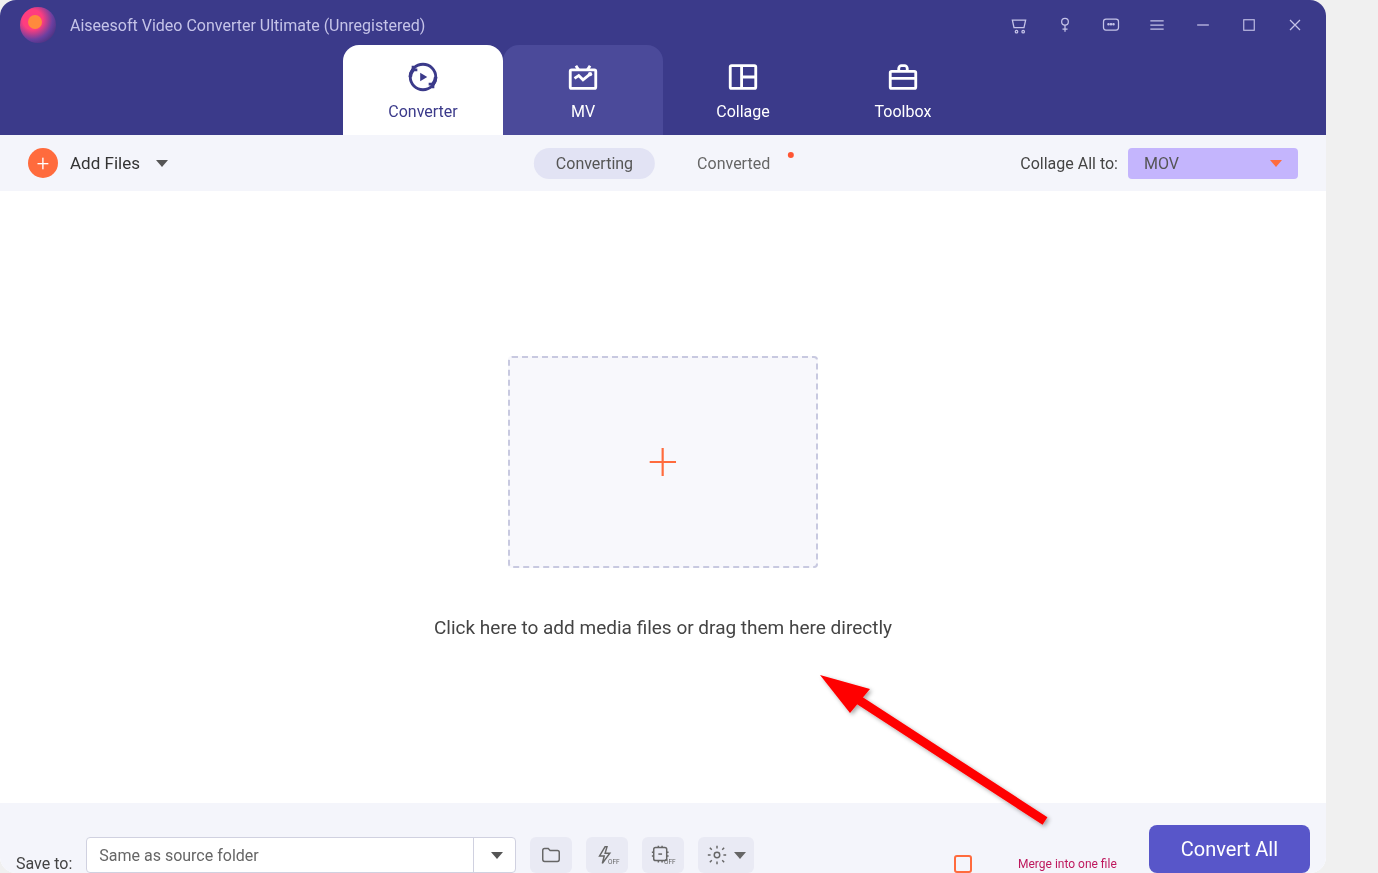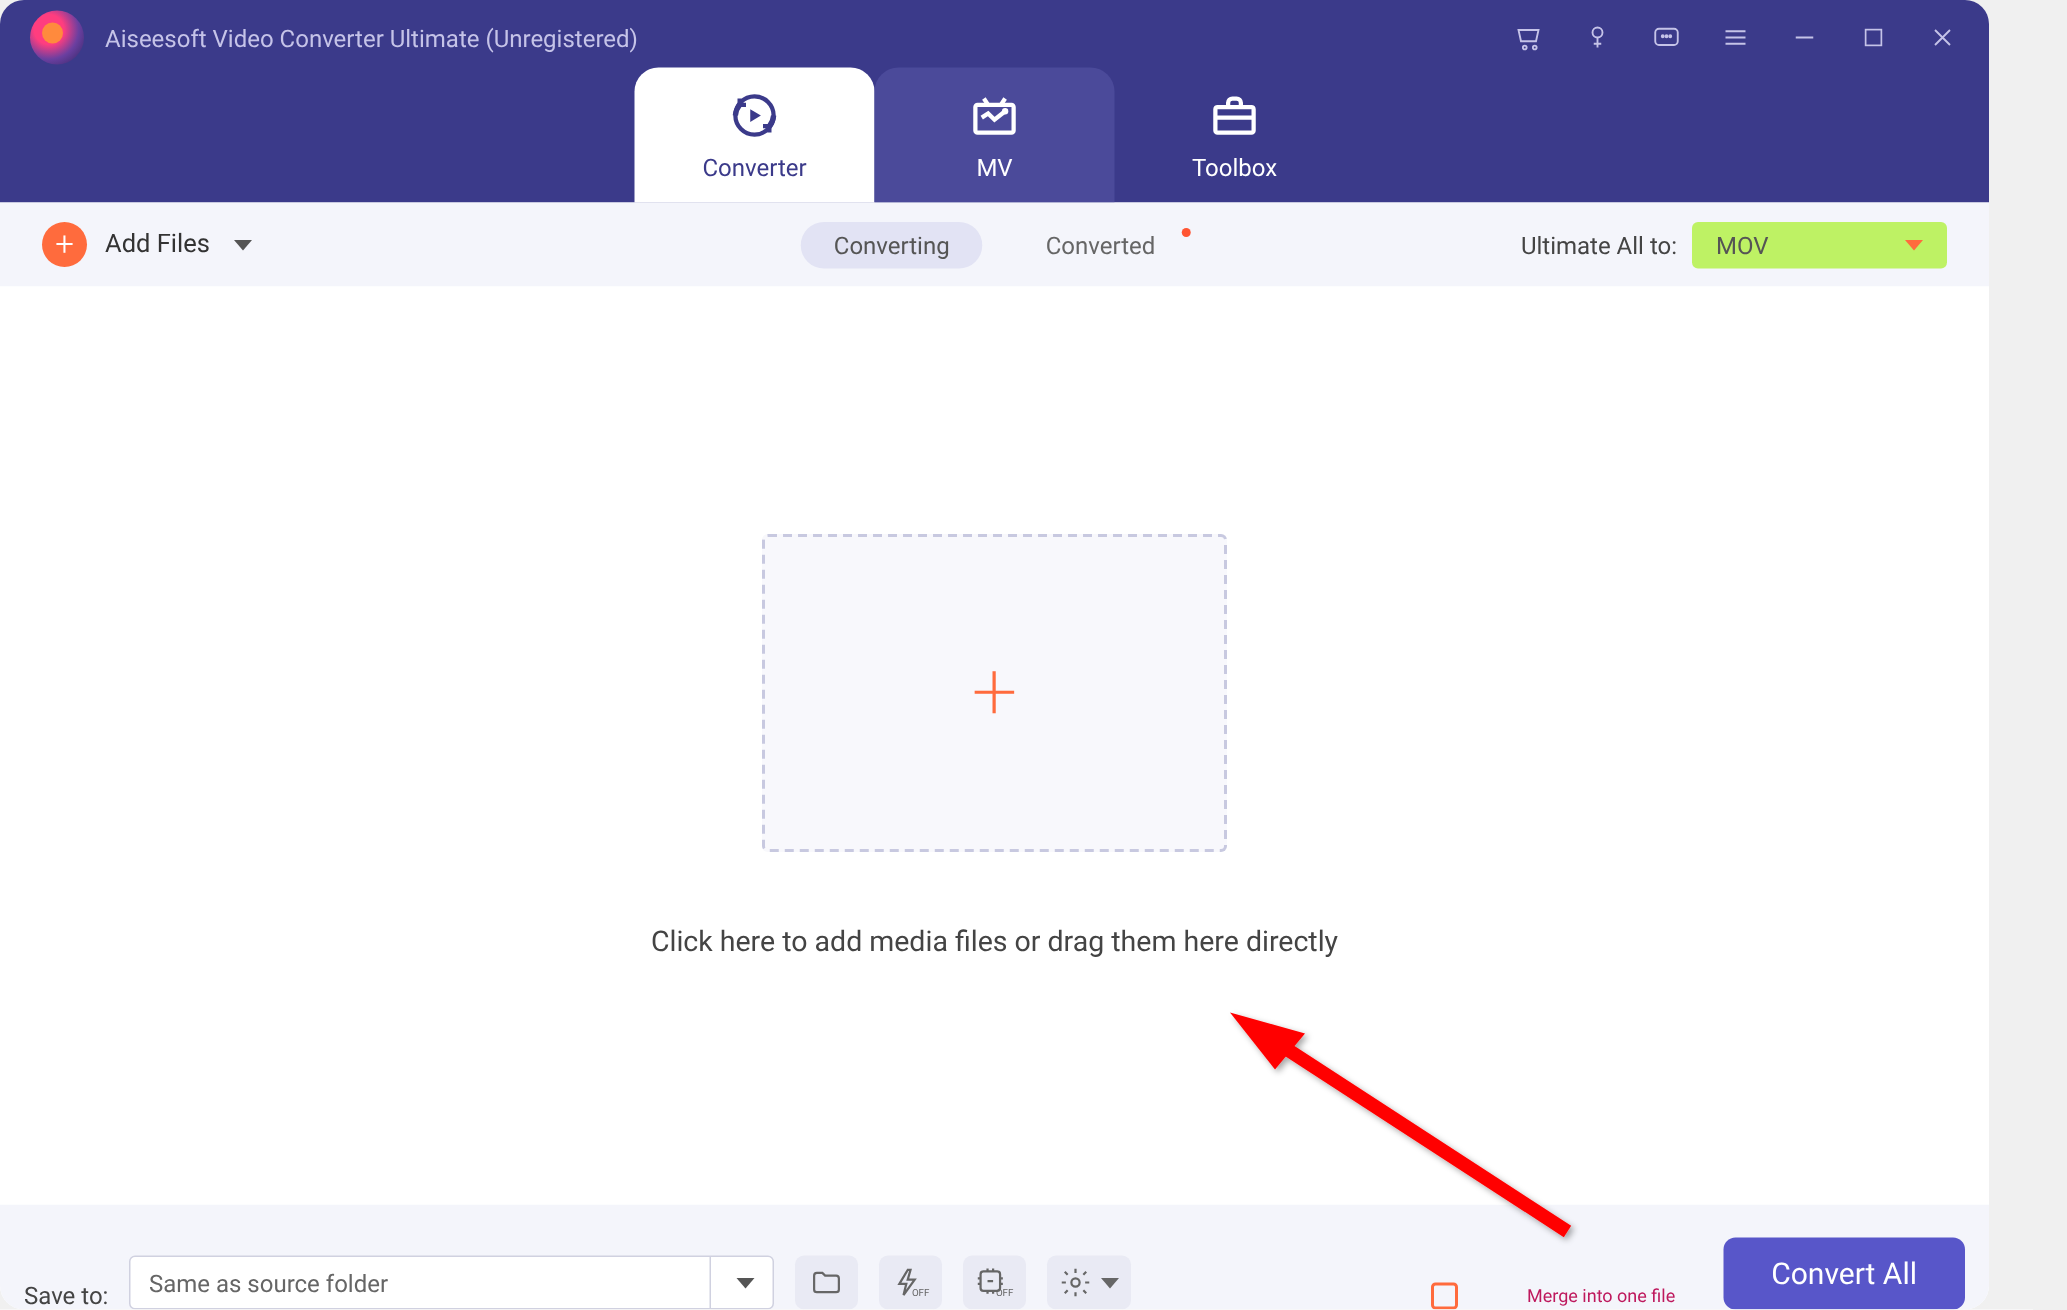--- a/index.html
+++ b/index.html
@@ -23,21 +23,21 @@
 .plus-circ { width:30px; height:30px; border-radius:50%; background:#ff6b3d; display:flex; align-items:center; justify-content:center; color:#fff; font-size:22px; font-weight:300; }
 .add-lbl { color:#333; font-size:17px; }
 .tri-down { width:0; height:0; border-left:6px solid transparent; border-right:6px solid transparent; border-top:7px solid #555; margin-left:4px; }
 .tri-down.orange { border-top-color:#ff6b3d; }
 .seg { display:flex; gap:20px; margin-left:auto; margin-right:auto; position:absolute; left:50%; transform:translateX(-50%); }
 .seg-btn { padding:6px 22px; border-radius:16px; font-size:16px; cursor:pointer; color:#666; position:relative; }
 .seg-btn.active { background:#e2e3f4; color:#555; }
 .dot-badge { width:6px; height:6px; background:#ff5533; border-radius:50%; position:absolute; top:4px; right:-2px; }
 .conv-all { display:flex; align-items:center; gap:10px; }
 .conv-all-lbl { color:#444; font-size:16px; }
-.conv-sel { background:#bef264; padding:6px 16px; border-radius:4px; display:flex; align-items:center; gap:40px; cursor:pointer; min-width:170px; justify-content:space-between; }
+.conv-sel { background:#c4b5fd; padding:6px 16px; border-radius:4px; display:flex; align-items:center; gap:40px; cursor:pointer; min-width:170px; justify-content:space-between; }
 .conv-sel-val { color:#555; font-size:16px; }
 .main { flex:1; background:#fff; display:flex; flex-direction:column; align-items:center; justify-content:center; position:relative; }
 .dropzone { width:310px; height:212px; border:2px dashed #c8c9e0; border-radius:4px; background:#f8f8fc; display:flex; align-items:center; justify-content:center; cursor:pointer; }
 .big-plus { font-size:54px; color:#ff6b3d; font-weight:200; }
 .drop-hint { margin-top:48px; color:#444; font-size:19px; }
 .arrow-annot { position:absolute; top:480px; left:810px; pointer-events:none; }
 .footer { height:70px; background:#f4f5fb; display:flex; align-items:flex-end; padding:0 16px; gap:14px; }
 .save-lbl { color:#444; font-size:16px; }
 .save-sel { flex:0 0 430px; height:36px; border:1px solid #d0d1e0; border-radius:4px; background:#fff; display:flex; align-items:center; }
 .save-sel-txt { padding:0 12px; color:#666; font-size:16px; flex:1; }
@@ -118,20 +118,27 @@
         <svg width="34" height="34" viewBox="0 0 24 24">
             <rect x="3" y="7" width="18" height="13" rx="1"></rect>
             <path d="M7 4l2 3M17 4l-2 3"></path>
             <path d="M6 13l3-2 3 3 5-4"></path>
             <circle cx="17" cy="10" r="1.5" fill="#fff" stroke="none"></circle>
           </svg>
         <span>MV</span>
       </div>
       <div class="tab">
         <svg width="34" height="34" viewBox="0 0 24 24">
+            <rect x="3" y="4" width="18" height="16" rx="1"></rect>
+            <path d="M11 4v16M11 12h10"></path>
+          </svg>
+        <span>Collage</span>
+      </div>
+      <div class="tab">
+        <svg width="34" height="34" viewBox="0 0 24 24">
             <rect x="3" y="8" width="18" height="12" rx="1"></rect>
             <path d="M9 8V6a2 2 0 0 1 2-2h2a2 2 0 0 1 2 2v2M3 13h18"></path>
           </svg>
         <span>Toolbox</span>
       </div>
     </div>
   </div>
 
   <div class="toolbar" style="position:relative;">
     <div class="add-btn">
@@ -142,21 +149,21 @@
     <div class="seg">
       <div class="seg-btn active">
         <span>Converting</span>
       </div>
       <div class="seg-btn">
         <span>Converted</span>
         <div class="dot-badge"></div>
       </div>
     </div>
     <div class="conv-all" style="margin-left:auto;">
-      <span class="conv-all-lbl">Ultimate All to:</span>
+      <span class="conv-all-lbl">Collage All to:</span>
       <div class="conv-sel">
         <span class="conv-sel-val">MOV</span>
         <div class="tri-down orange"></div>
       </div>
     </div>
   </div>
 
   <div class="main">
     <div class="dropzone">
       <div class="big-plus">+</div>

